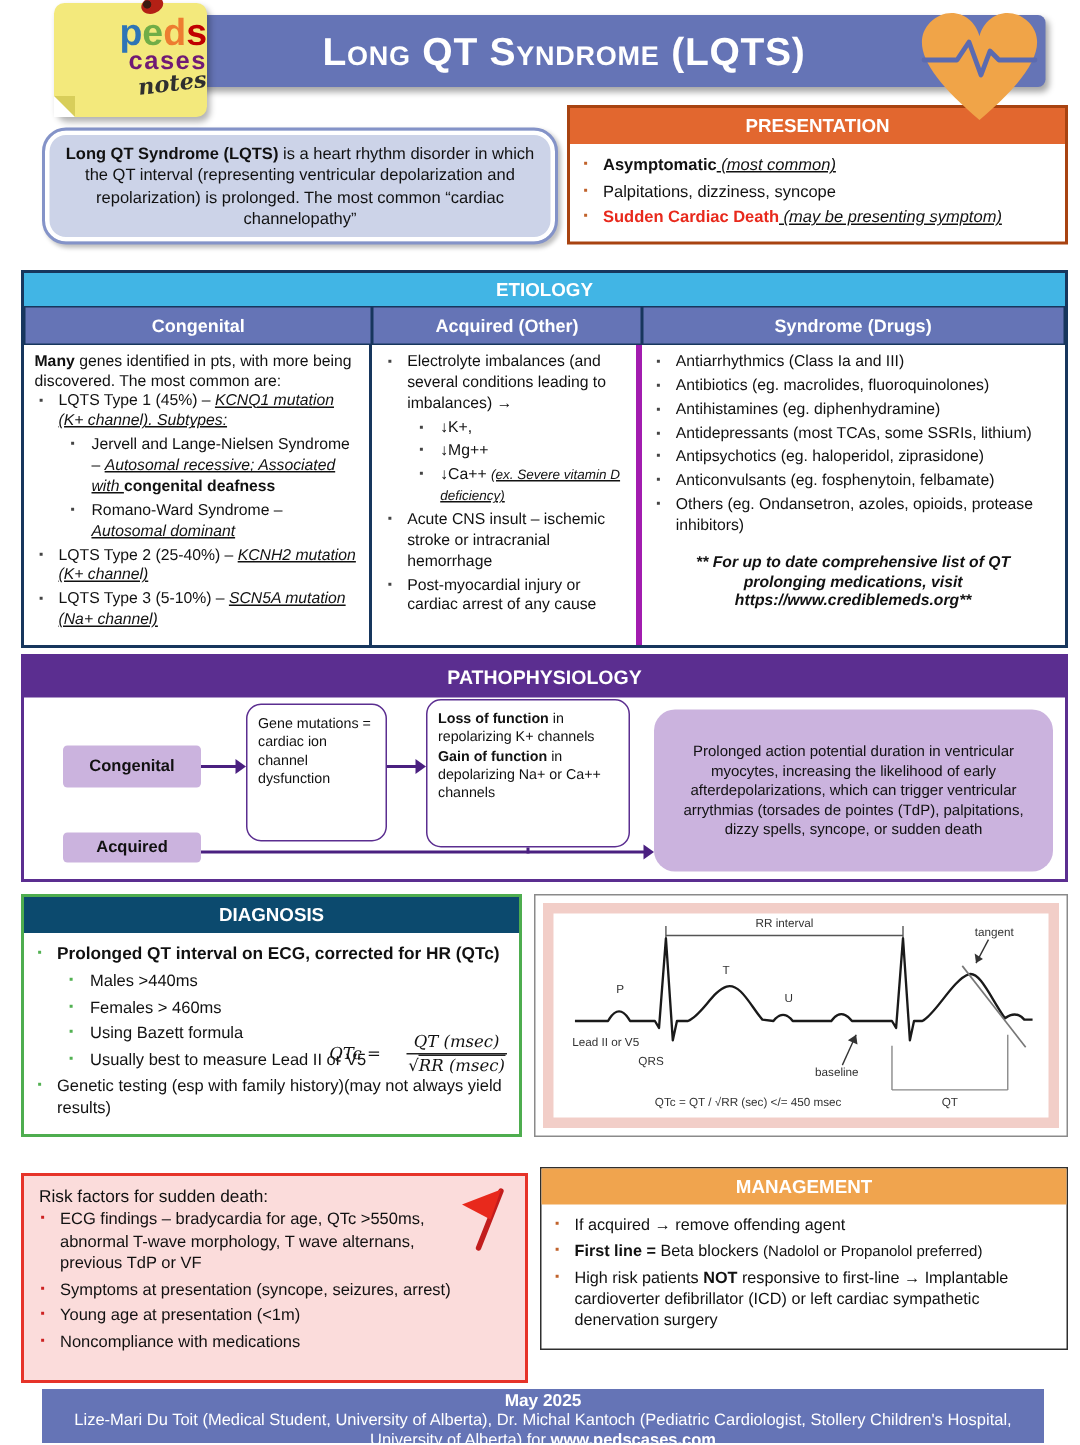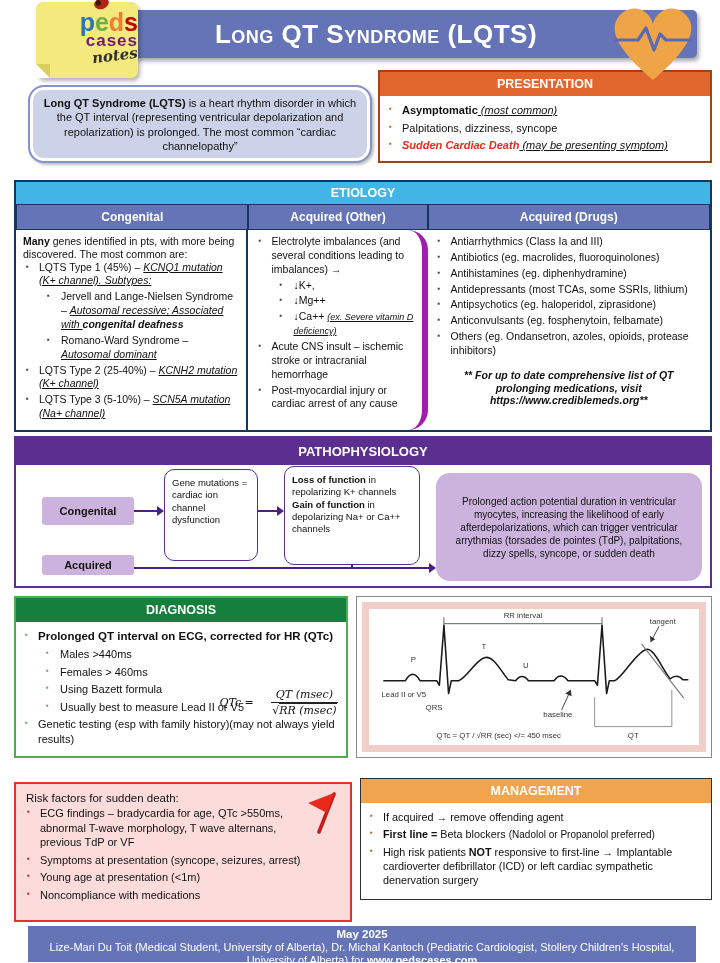--- a/index.html
+++ b/index.html
@@ -32,33 +32,33 @@
   .presentation { left:378px; top:70px; width:334px; height:93px; border:2px solid #a84311; }
   .presentation .panel-head { height:24px; background:#e2672f; }
   .presentation .body { padding:7px 8px 4px 6px; }
 
   
   .bul { position:relative; padding-left:16px; font-size:11px; line-height:1.32; margin-bottom:3px; }
   .bul::before { content:"▪"; position:absolute; left:3px; top:1px; font-size:8px; color:#444; }
   .bul.orange::before{ color:#c0622b; } .bul.green::before{ color:#53b153; }
   .bul.red::before{ color:#cc2222; }
   .sub { padding-left:38px; } .sub::before { left:24px; }
-  .it { font-style:italic;text-decoration:underline; } .bd { font-weight:bold; } .bdit { font-weight:bold; font-style:italic; }
+  .it { font-style:italic;text-decoration:underline; } .bd { font-weight:bold; } .bdit { font-weight:bold; }
   .redtx { color:#e8291c; }
 
   
   .etiology { left:14px; top:180px; width:698px; height:252px; border:2px solid #17365d; }
   .etiology .panel-head { height:22px; background:#41b5e5; }
   .eti-heads { display:flex; height:26px; }
   .eti-heads .cell { background:#6574b6; border:1.5px solid #17365d; color:#fff; font-weight:bold; font-size:12px;
     display:flex; align-items:center; justify-content:center; }
   .eti-cols { display:flex; height:200px; }
   .eti-cols .col { padding:5px 7px; font-size:10.5px; line-height:1.22; }
   .w1{ width:33.5%; } .w2{ width:25.8%; } .w3{ width:40.7%; }
-  .col.b1c { border-right:2px solid #17365d; } .col.b2c { border-right:6px solid #a21caf;border-radius:20px; }
+  .col.b1c { border-right:2px solid #17365d; } .col.b2c { border-right:4px solid #a21caf; }
   .eti-cols .bul { font-size:10.5px; margin-bottom:2px; }
   .note-center { text-align:center; font-weight:bold; font-style:italic; font-size:10.5px; margin-top:11px; padding:0 10px; }
 
   
   .patho { left:14px; top:436px; width:698px; height:152px; border:2px solid #5b2e90; }
   .patho .panel-head { height:27px; background:#5b2e90; font-size:13px; }
   .flow { position:relative; height:121px; }
   .tagbox { position:absolute; background:#cbb3de; border-radius:3px; font-weight:bold; font-size:11px;
     display:flex; align-items:center; justify-content:center; }
   .tag-congenital { left:26px; top:32px; width:92px; height:28px; }
@@ -66,21 +66,21 @@
   .flowbox { position:absolute; background:#fff; border:1.5px solid #5b2e90; border-radius:10px; font-size:9.5px; line-height:1.3; padding:7px 7px; }
   .fb-gene { left:148px; top:4px; width:94px; height:92px; }
   .fb-lossgain { left:268px; top:1px; width:136px; height:99px; }
   .outcome { position:absolute; left:420px; top:8px; width:266px; height:108px; background:#cbb3de; border-radius:14px;
     font-size:10px; line-height:1.3; text-align:center; display:flex; align-items:center; padding:6px 12px; }
   .cline { position:absolute; background:#4a2080; }
   .ahead { position:absolute; width:0; height:0; border-top:5px solid transparent; border-bottom:5px solid transparent; border-left:7px solid #4a2080; }
 
   
   .diagnosis { left:14px; top:596px; width:334px; height:162px; border:2px solid #4ead4f; }
-  .diagnosis .panel-head { height:24px; background:#15803d; }
+  .diagnosis .panel-head { height:24px; background:#0c4a6e; }
   .diagnosis .body { padding:7px 8px 4px 6px; position:relative; }
   .diagnosis .bul.main { font-size:11.5px; }
   .formula { position:absolute; right:8px; top:66px; font-family:"DejaVu Serif", serif; font-style:italic; font-size:11px; display:flex; align-items:center; gap:17px; }
   .frac { display:inline-block; text-align:center; }
   .frac .num { display:block; border-bottom:1px solid #222; padding:0 5px 1px; }
   .frac .den { display:block; padding-top:1px; }
   .ovl { border-top:1px solid #222; }
 
   
   .ecgbox { position:absolute; left:356px; top:596px; width:356px; height:162px; background:#fff; border:1.5px solid #8a8a8a; padding:5px; }
@@ -143,21 +143,21 @@
       <div class="bul orange">Palpitations, dizziness, syncope</div>
       <div class="bul orange"><span class="bdit redtx">Sudden Cardiac Death</span><span class="it"> (may be presenting symptom)</span></div>
     </div>
   </div>
 
   <div class="panel etiology">
     <div class="panel-head">ETIOLOGY</div>
     <div class="eti-heads">
       <div class="cell w1">Congenital</div>
       <div class="cell w2">Acquired (Other)</div>
-      <div class="cell w3">Acquired (Drugs)</div>
+      <div class="cell w3">Syndrome (Drugs)</div>
     </div>
     <div class="eti-cols">
       <div class="col w1 b1c">
         <div><span class="bd">Many</span><span> genes identified in pts, with more being discovered. The most common are:</span></div>
         <div class="bul"><span>LQTS Type 1 (45%) – </span><span class="it">KCNQ1 mutation (K+ channel). Subtypes:</span></div>
         <div class="bul sub"><span>Jervell and Lange-Nielsen Syndrome – </span><span class="it">Autosomal recessive; Associated with </span><span class="bdit">congenital deafness</span></div>
         <div class="bul sub"><span>Romano-Ward Syndrome – </span><span class="it">Autosomal dominant</span></div>
         <div class="bul"><span>LQTS Type 2 (25-40%) – </span><span class="it">KCNH2 mutation (K+ channel)</span></div>
         <div class="bul"><span>LQTS Type 3 (5-10%) – </span><span class="it">SCN5A mutation (Na+ channel)</span></div>
       </div>

